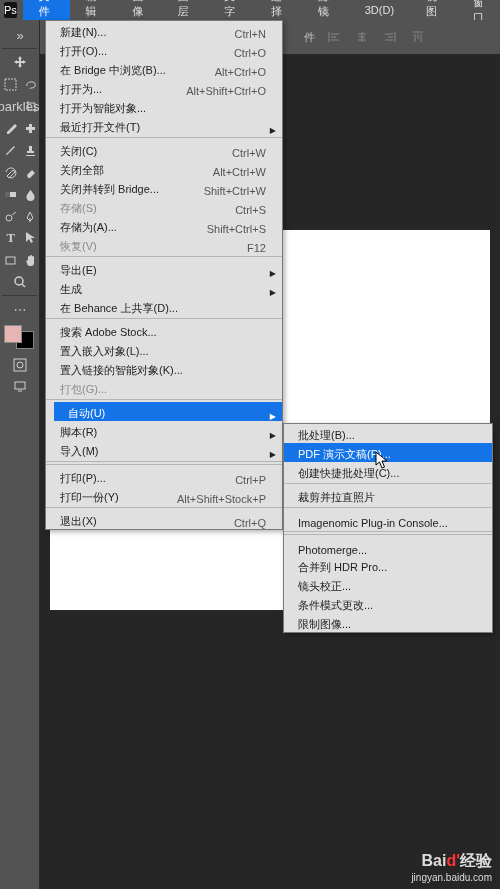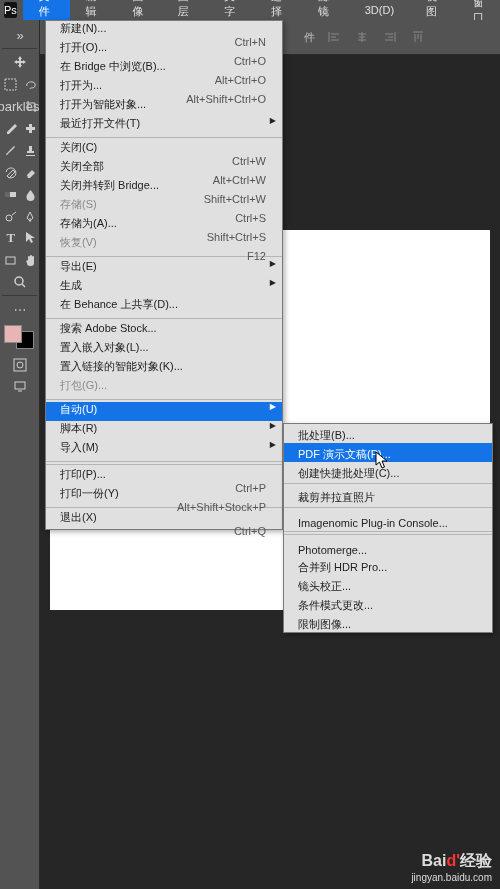--- a/index.html
+++ b/index.html
@@ -19,23 +19,23 @@
 .tools .wide { width: 36px; }
 .tools .sep { height: 1px; background: #3a3a3a; margin: 3px 2px; }
 .swatch { width: 30px; height: 24px; margin: 6px 4px; position: relative; }
 .swatch .fg { position:absolute; top:0; left:0; width:18px; height:18px; background:#e8b5b5; border:1px solid #888; }
 .swatch .bg { position:absolute; bottom:0; right:0; width:18px; height:18px; background:#000; border:1px solid #888; }
 
 .canvas-area { position: absolute; top: 55px; left: 40px; right: 0; bottom: 0; background: #262626; }
 .paper { position: absolute; top: 175px; left: 10px; width: 440px; height: 380px; background: #fff; }
 
 .menu { position: absolute; top: 20px; left: 45px; width: 238px; background: #e0e0e0; border: 1px solid #7a7a7a; box-shadow: 2px 2px 5px rgba(0,0,0,.3); font-size: 11px; color: #222; }
-.menu .item { display:flex; align-items:flex-start; height: 19px; padding: 0 16px 0 14px; position: relative; flex-direction: column; }
+.menu .item { display:flex; align-items:flex-end; height: 19px; padding: 0 16px 0 14px; position: relative; }
 .menu .item.disabled { color: #8a8a8a; }
-.menu .item.hl { background: #1473e6; color: #fff; }
+.menu .item.hl { background: #1473e6; color: #fff; margin-left: 8px; }
 .menu .item .sc { margin-left:auto; color: #555; }
 .menu .item .arr { position:absolute; right:6px; font-size:8px; }
 .menu hr { border: none; border-top: 1px solid #b5b5b5; margin: 2px 0; }
 
 .submenu { position: absolute; top: 423px; left: 283px; width: 210px; background: #e0e0e0; border: 1px solid #7a7a7a; box-shadow: 2px 2px 5px rgba(0,0,0,.3); font-size: 11px; color: #222; }
 .submenu .item { display:flex; align-items:flex-end; height: 19px; padding: 0 12px 0 14px; }
 .submenu .item.hl { background: #1473e6; color: #fff; }
 .submenu hr { border: none; border-top: 1px solid #b5b5b5; margin: 2px 0; }
 
 .cursor { position:absolute; top:451px; left:375px; width:14px; height:18px; z-index: 200; pointer-events:none; }

